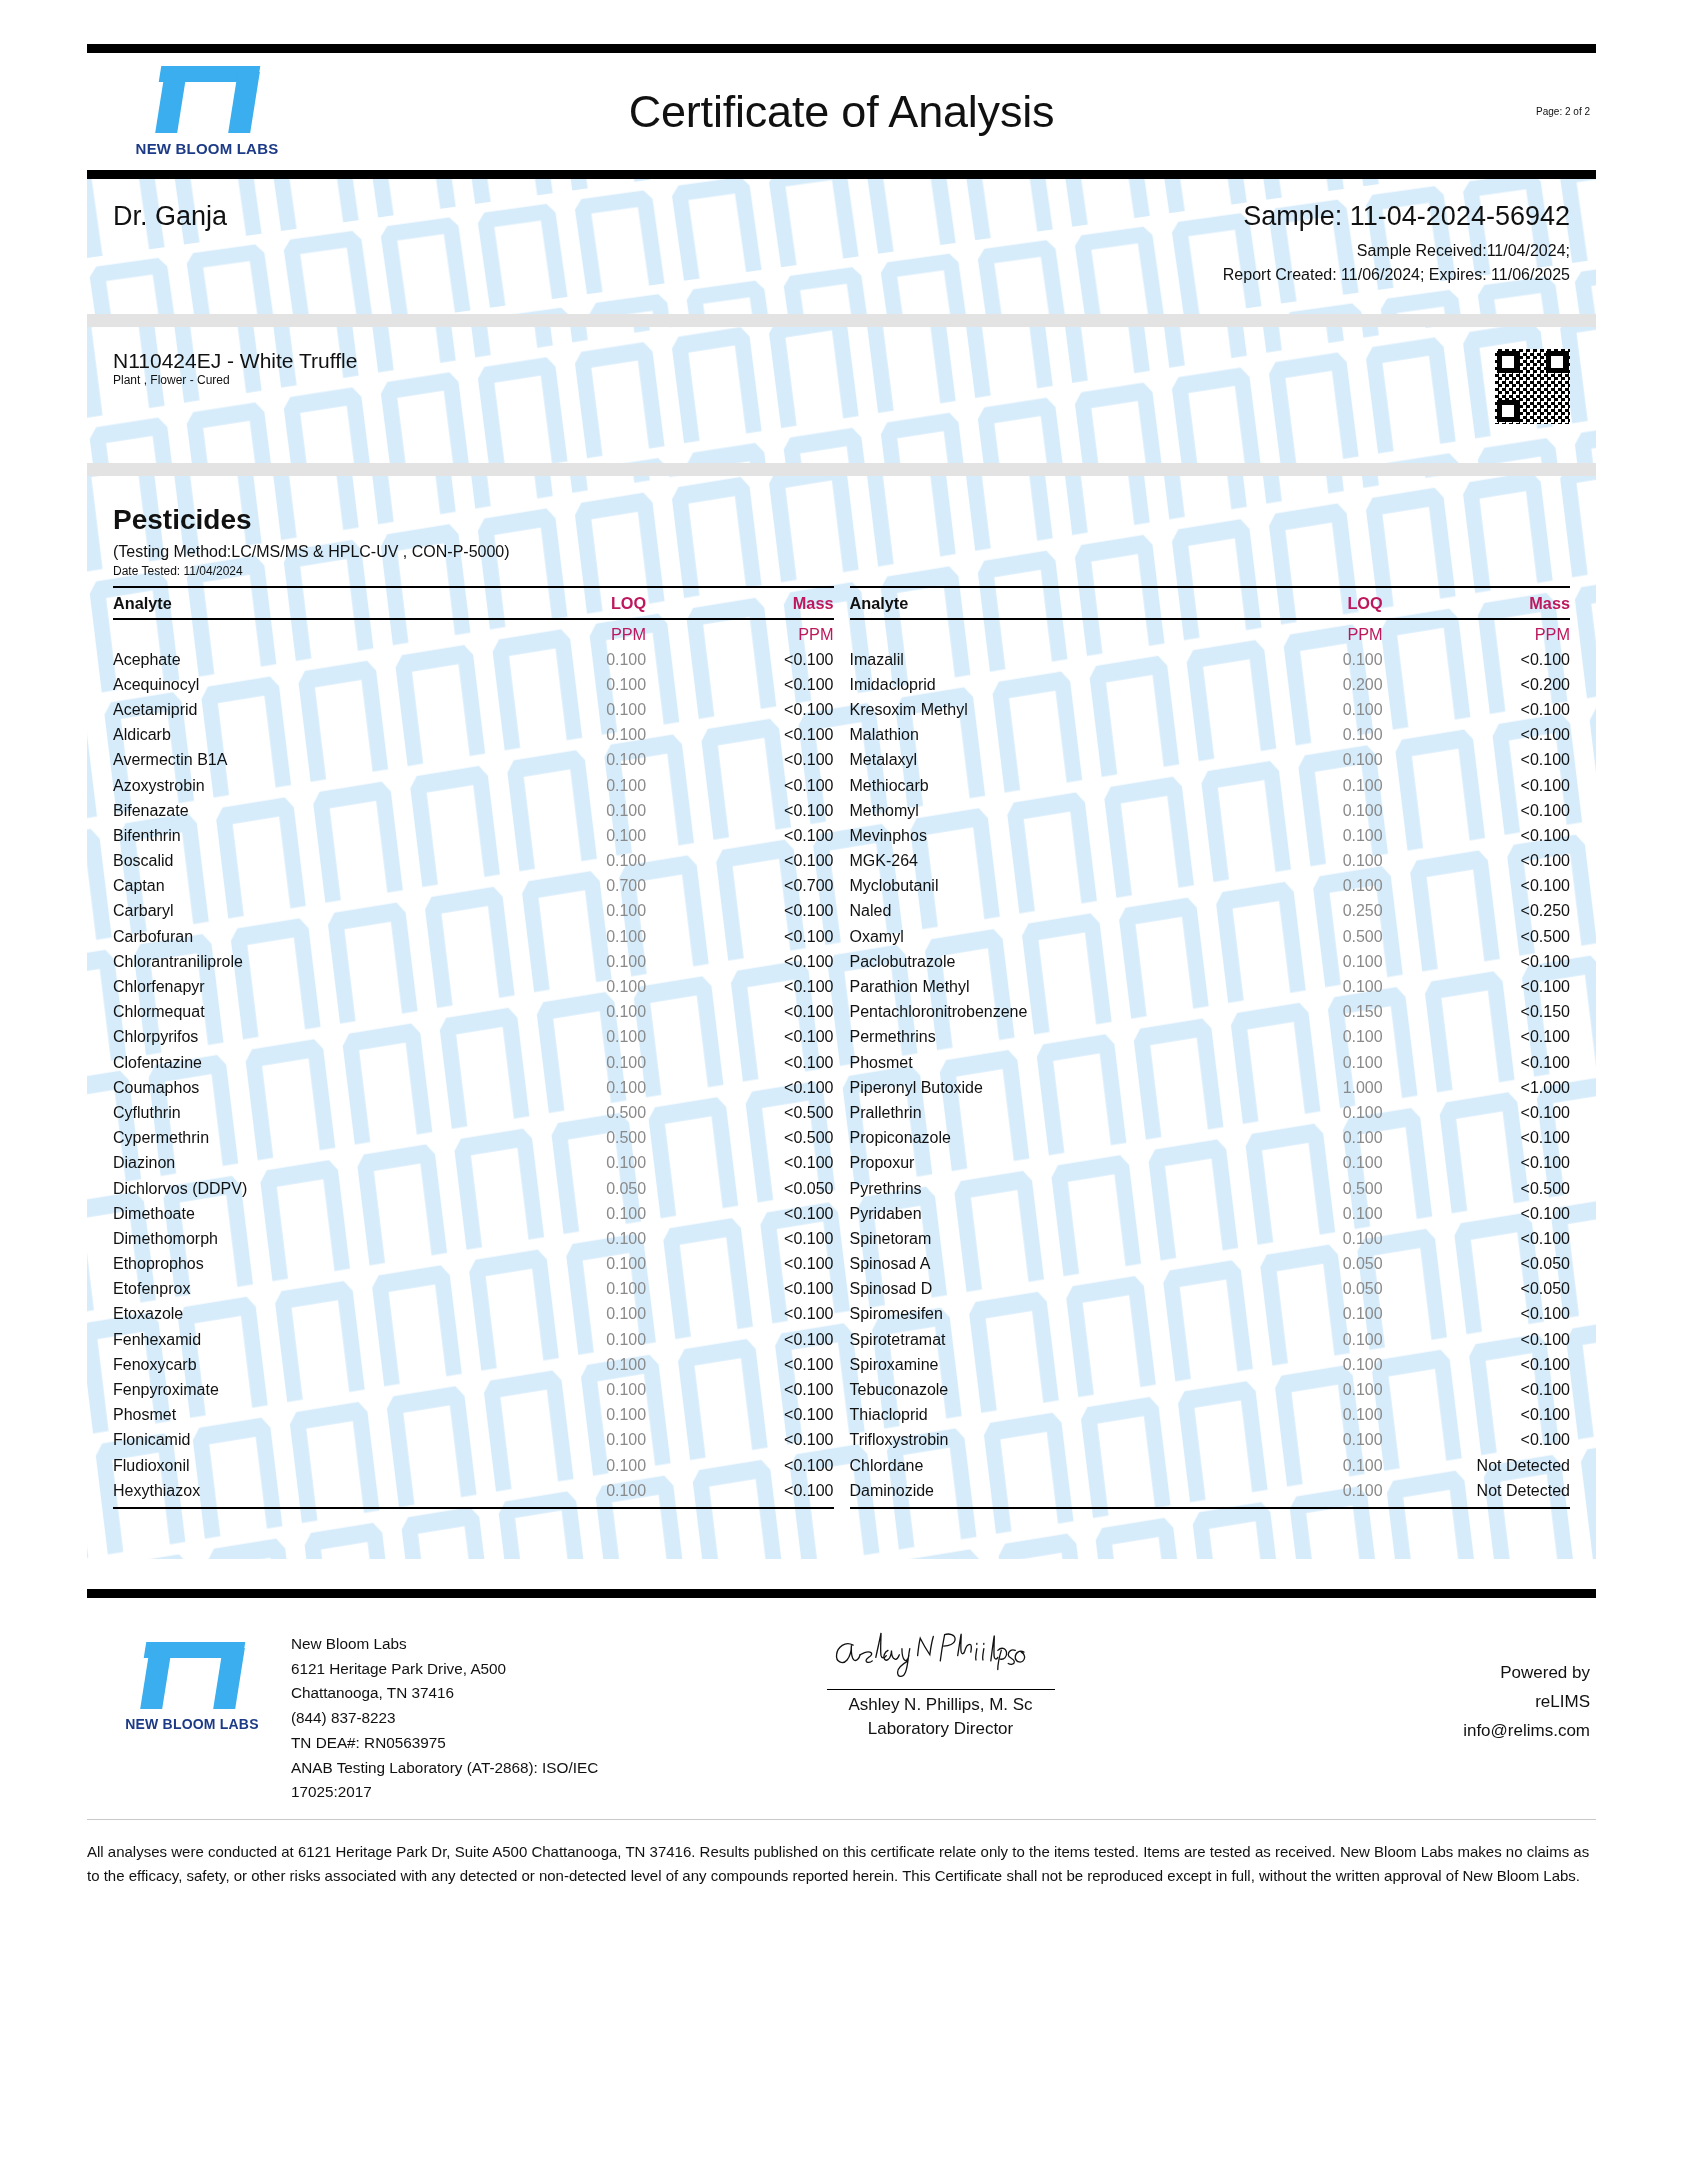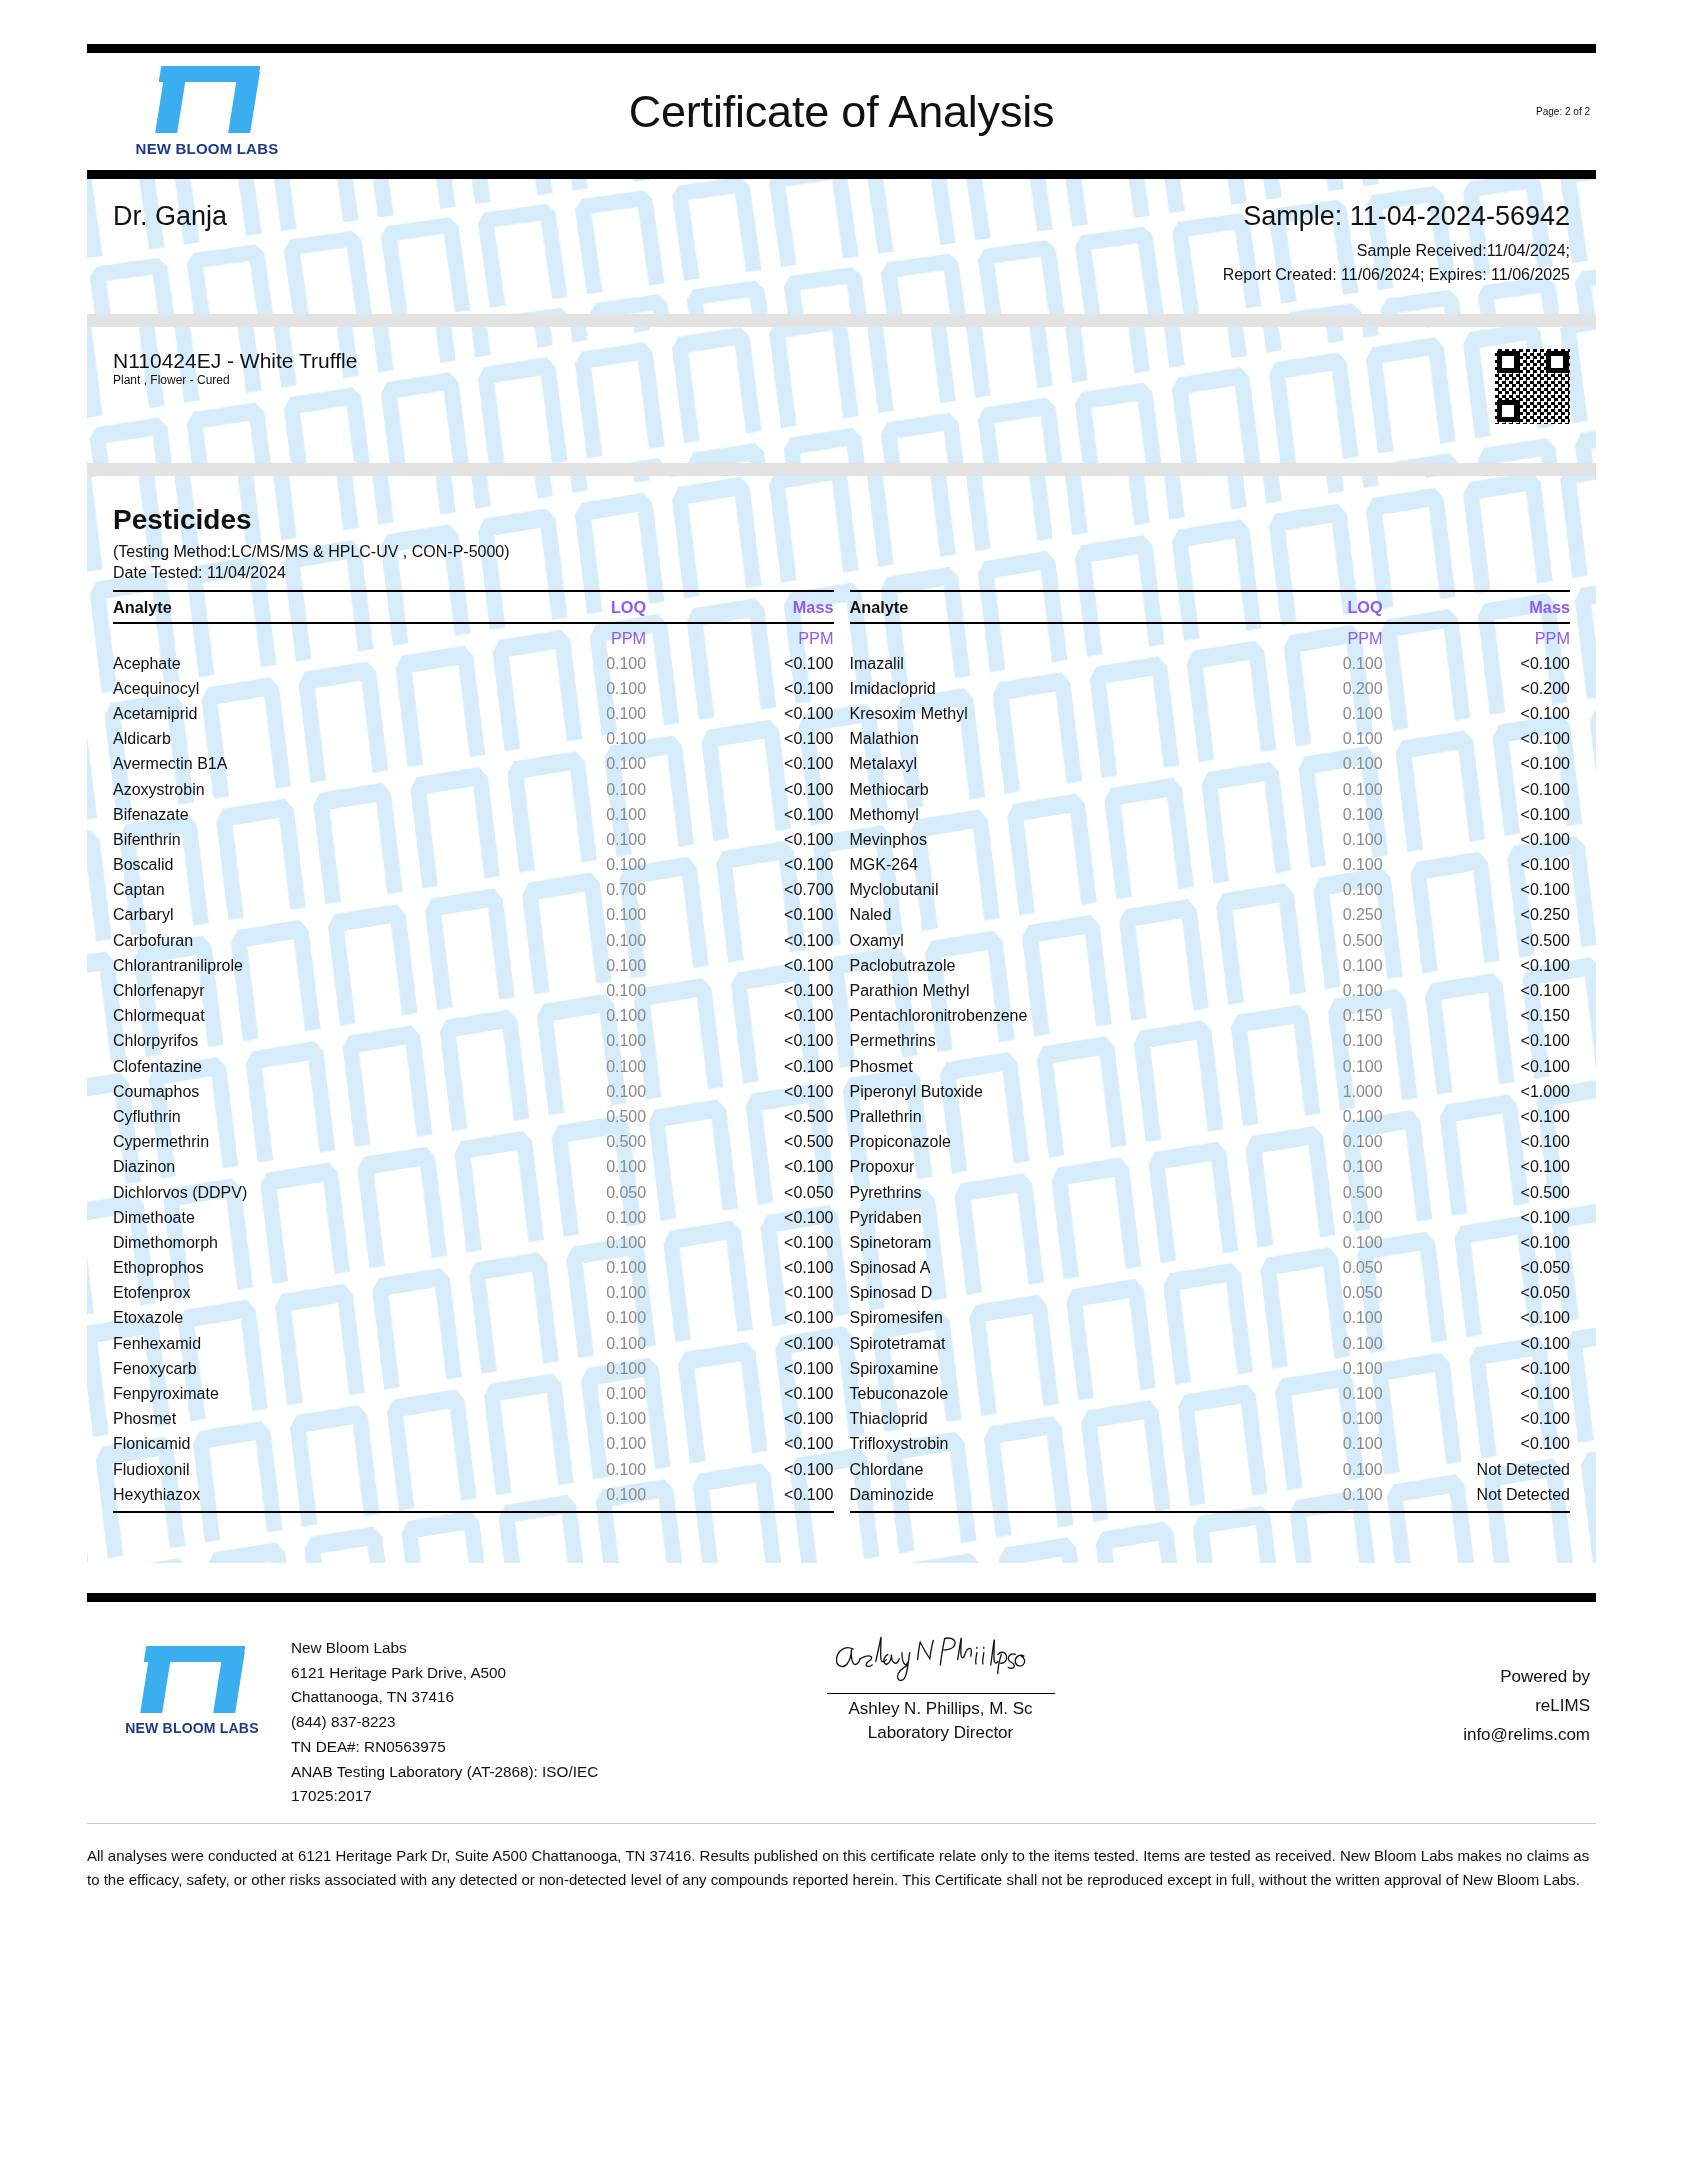--- a/index.html
+++ b/index.html
@@ -64,32 +64,32 @@
     background-size: 7px 7px; position: relative; }
   .qr .fm { position: absolute; width: 22px; height: 22px; background: #fff; border: 5px solid #000; }
   .qr .fm.tl { left: 2px; top: 2px; }
   .qr .fm.tr { right: 2px; top: 2px; }
   .qr .fm.bl { left: 2px; bottom: 2px; }
 
   
   .results { padding: 28px 26px 50px 26px; }
   .sec-title { font-size: 28px; font-weight: 700; }
   .sec-method { font-size: 16px; margin-top: 7px; }
-  .sec-date { font-size: 16px; margin-top: 3px; }
+  .sec-date { font-size: 12px; margin-top: 3px; }
 
   .cols { display: flex; gap: 16px; margin-top: 8px; }
   .col { flex: 1; }
   table.t { width: 100%; border-collapse: collapse; }
   table.t th, table.t td { font-size: 16px; padding: 3.6px 0; }
   table.t thead th { font-weight: 700; font-size: 16.3px; border-top: 2.2px solid #000; border-bottom: 2.2px solid #000; padding: 6px 0 5px 0; }
   table.t thead th.unit { font-weight: 400; color: #8a8a8a; border: none; padding-top: 5px; padding-bottom: 3px; }
   th.an, td.an { text-align: left; }
   th.loq, td.loq { text-align: right; width: 30%; color: #8a8a8a; }
   th.mass, td.mass { text-align: right; width: 26%; }
-  table.t thead th.loq, table.t thead th.mass { color: #8b5cf6; }
+  table.t thead th.loq, table.t thead th.mass { color: #be185d; }
   table.t thead tr.units th { border: none; }
   table.t thead tr.units th.an { border: none; }
   table.t tbody tr:last-child td { border-bottom: 2.2px solid #000; padding-bottom: 7px; }
 
   
   .footer { margin: 0 87px; display: flex; align-items: flex-start; padding: 26px 6px 14px 6px; }
   .f-brand { width: 198px; display: flex; flex-direction: column; align-items: center; padding-top: 18px; }
   .f-addr { width: 327px; font-size: 15.3px; line-height: 1.62; padding-top: 8px; }
   .f-sign { flex: 1; display: flex; flex-direction: column; align-items: center; padding-top: 2px; }
   .sig-svg { height: 61px; }

